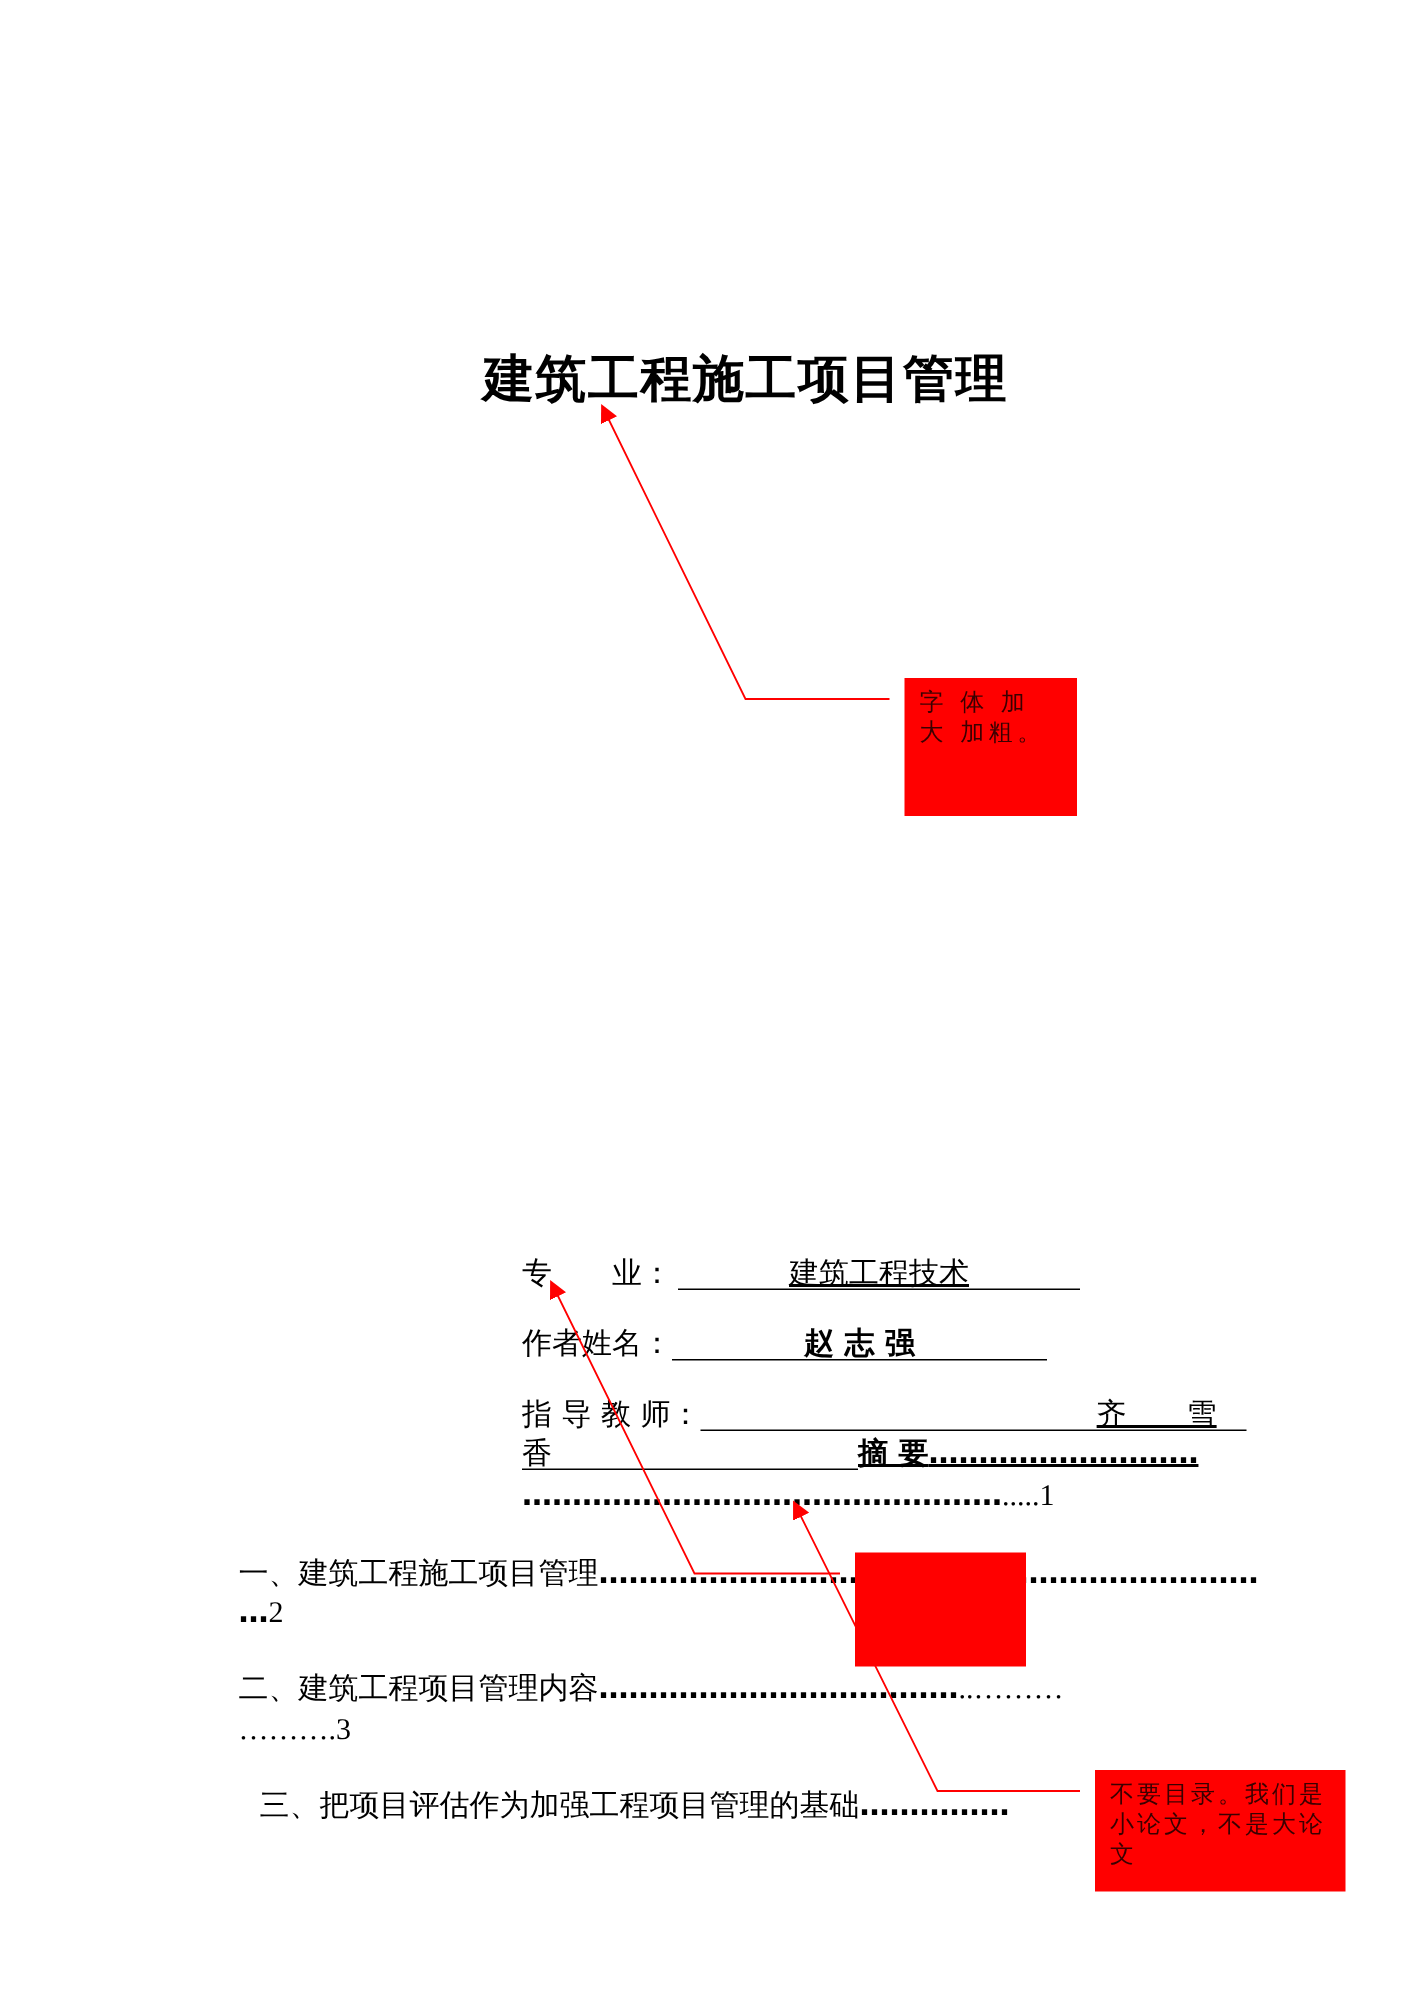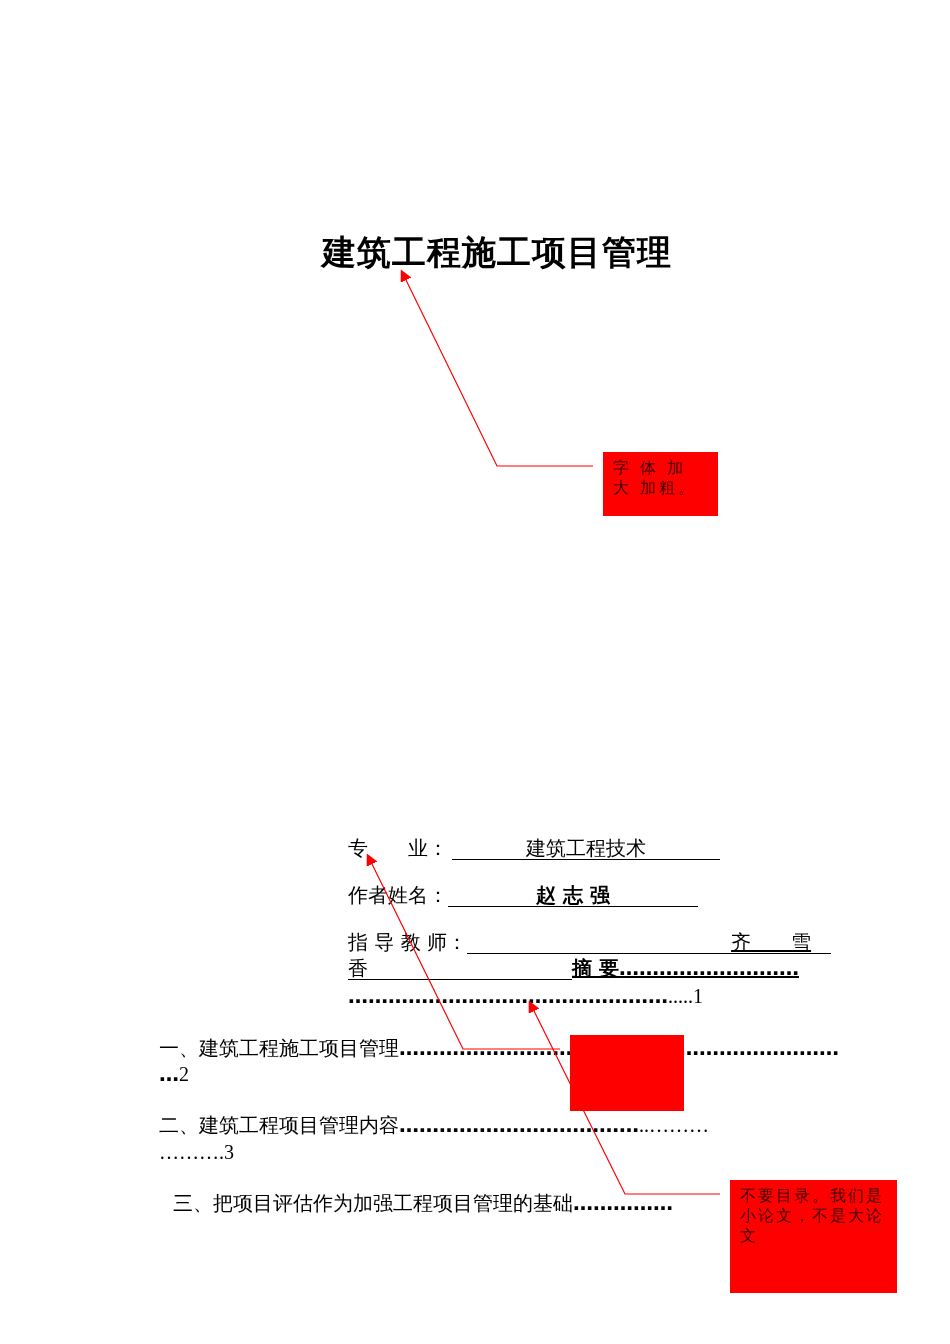--- a/index.html
+++ b/index.html
@@ -17,21 +17,21 @@
           font-family: "DejaVu Serif", "Liberation Serif", serif; padding: 6px 10px; box-sizing: border-box;
           white-space: normal; letter-spacing: 3px; word-break: break-all; }
   svg.callouts { position: absolute; left: 0; top: 0; width: 950px; height: 1344px; pointer-events: none; }
 </style>
 </head>
 <body>
 
 <div class="abs title">建筑工程施工项目管理</div>
 
 <div class="abs field" style="left:348px; top:836px;">
-  <span>专　　业：</span><span class="ul" style="width:268px; margin-left:4px;">建筑工程技术</span>
+  <span>专　　业：</span><span class="ul" style="width:268px; margin-left:4px;text-decoration:underline;">建筑工程技术</span>
 </div>
 
 <div class="abs field" style="left:348px; top:883px;">
   <span>作者姓名：</span><span class="ul" style="width:250px;font-weight:bold;">赵 志 强</span>
 </div>
 
 <div class="abs field" style="left:348px; top:930px;">
   <span>指 导 教 师：</span><span class="ul" style="width:364px; text-align:right; padding-right:20px; box-sizing:border-box;text-decoration:underline;">齐　　雪</span>
 </div>
 
@@ -64,15 +64,15 @@
   <defs>
     <marker id="arr" markerWidth="10" markerHeight="10" refX="2" refY="5" orient="auto-start-reverse">
       <path d="M0,0 L10,5 L0,10 z" fill="#ff0000"></path>
     </marker>
   </defs>
   <polyline points="593,466 497,466 405,278" fill="none" stroke="#ff0000" stroke-width="1.2" marker-end="url(#arr)"></polyline>
   <polyline points="560,1049 463,1049 371,862" fill="none" stroke="#ff0000" stroke-width="1.2" marker-end="url(#arr)"></polyline>
   <polyline points="720,1194 625,1194 533,1009" fill="none" stroke="#ff0000" stroke-width="1.2" marker-end="url(#arr)"></polyline>
 </svg>
 
-<div class="note" style="left:603px; top:452px; width:115px; height:64px;">字 体 加 大 加粗。</div>
+<div class="note" style="left:603px; top:452px; width:115px; height:92px;">字 体 加 大 加粗。</div>
 <div class="note" style="left:570px; top:1035px; width:114px; height:76px;"></div>
-<div class="note" style="left:730px; top:1180px; width:167px; height:113px; letter-spacing:2px;">不要目录。我们是小论文，不是大论文</div>
+<div class="note" style="left:730px; top:1180px; width:167px; height:81px; letter-spacing:2px;">不要目录。我们是小论文，不是大论文</div>
 
 </body></html>

